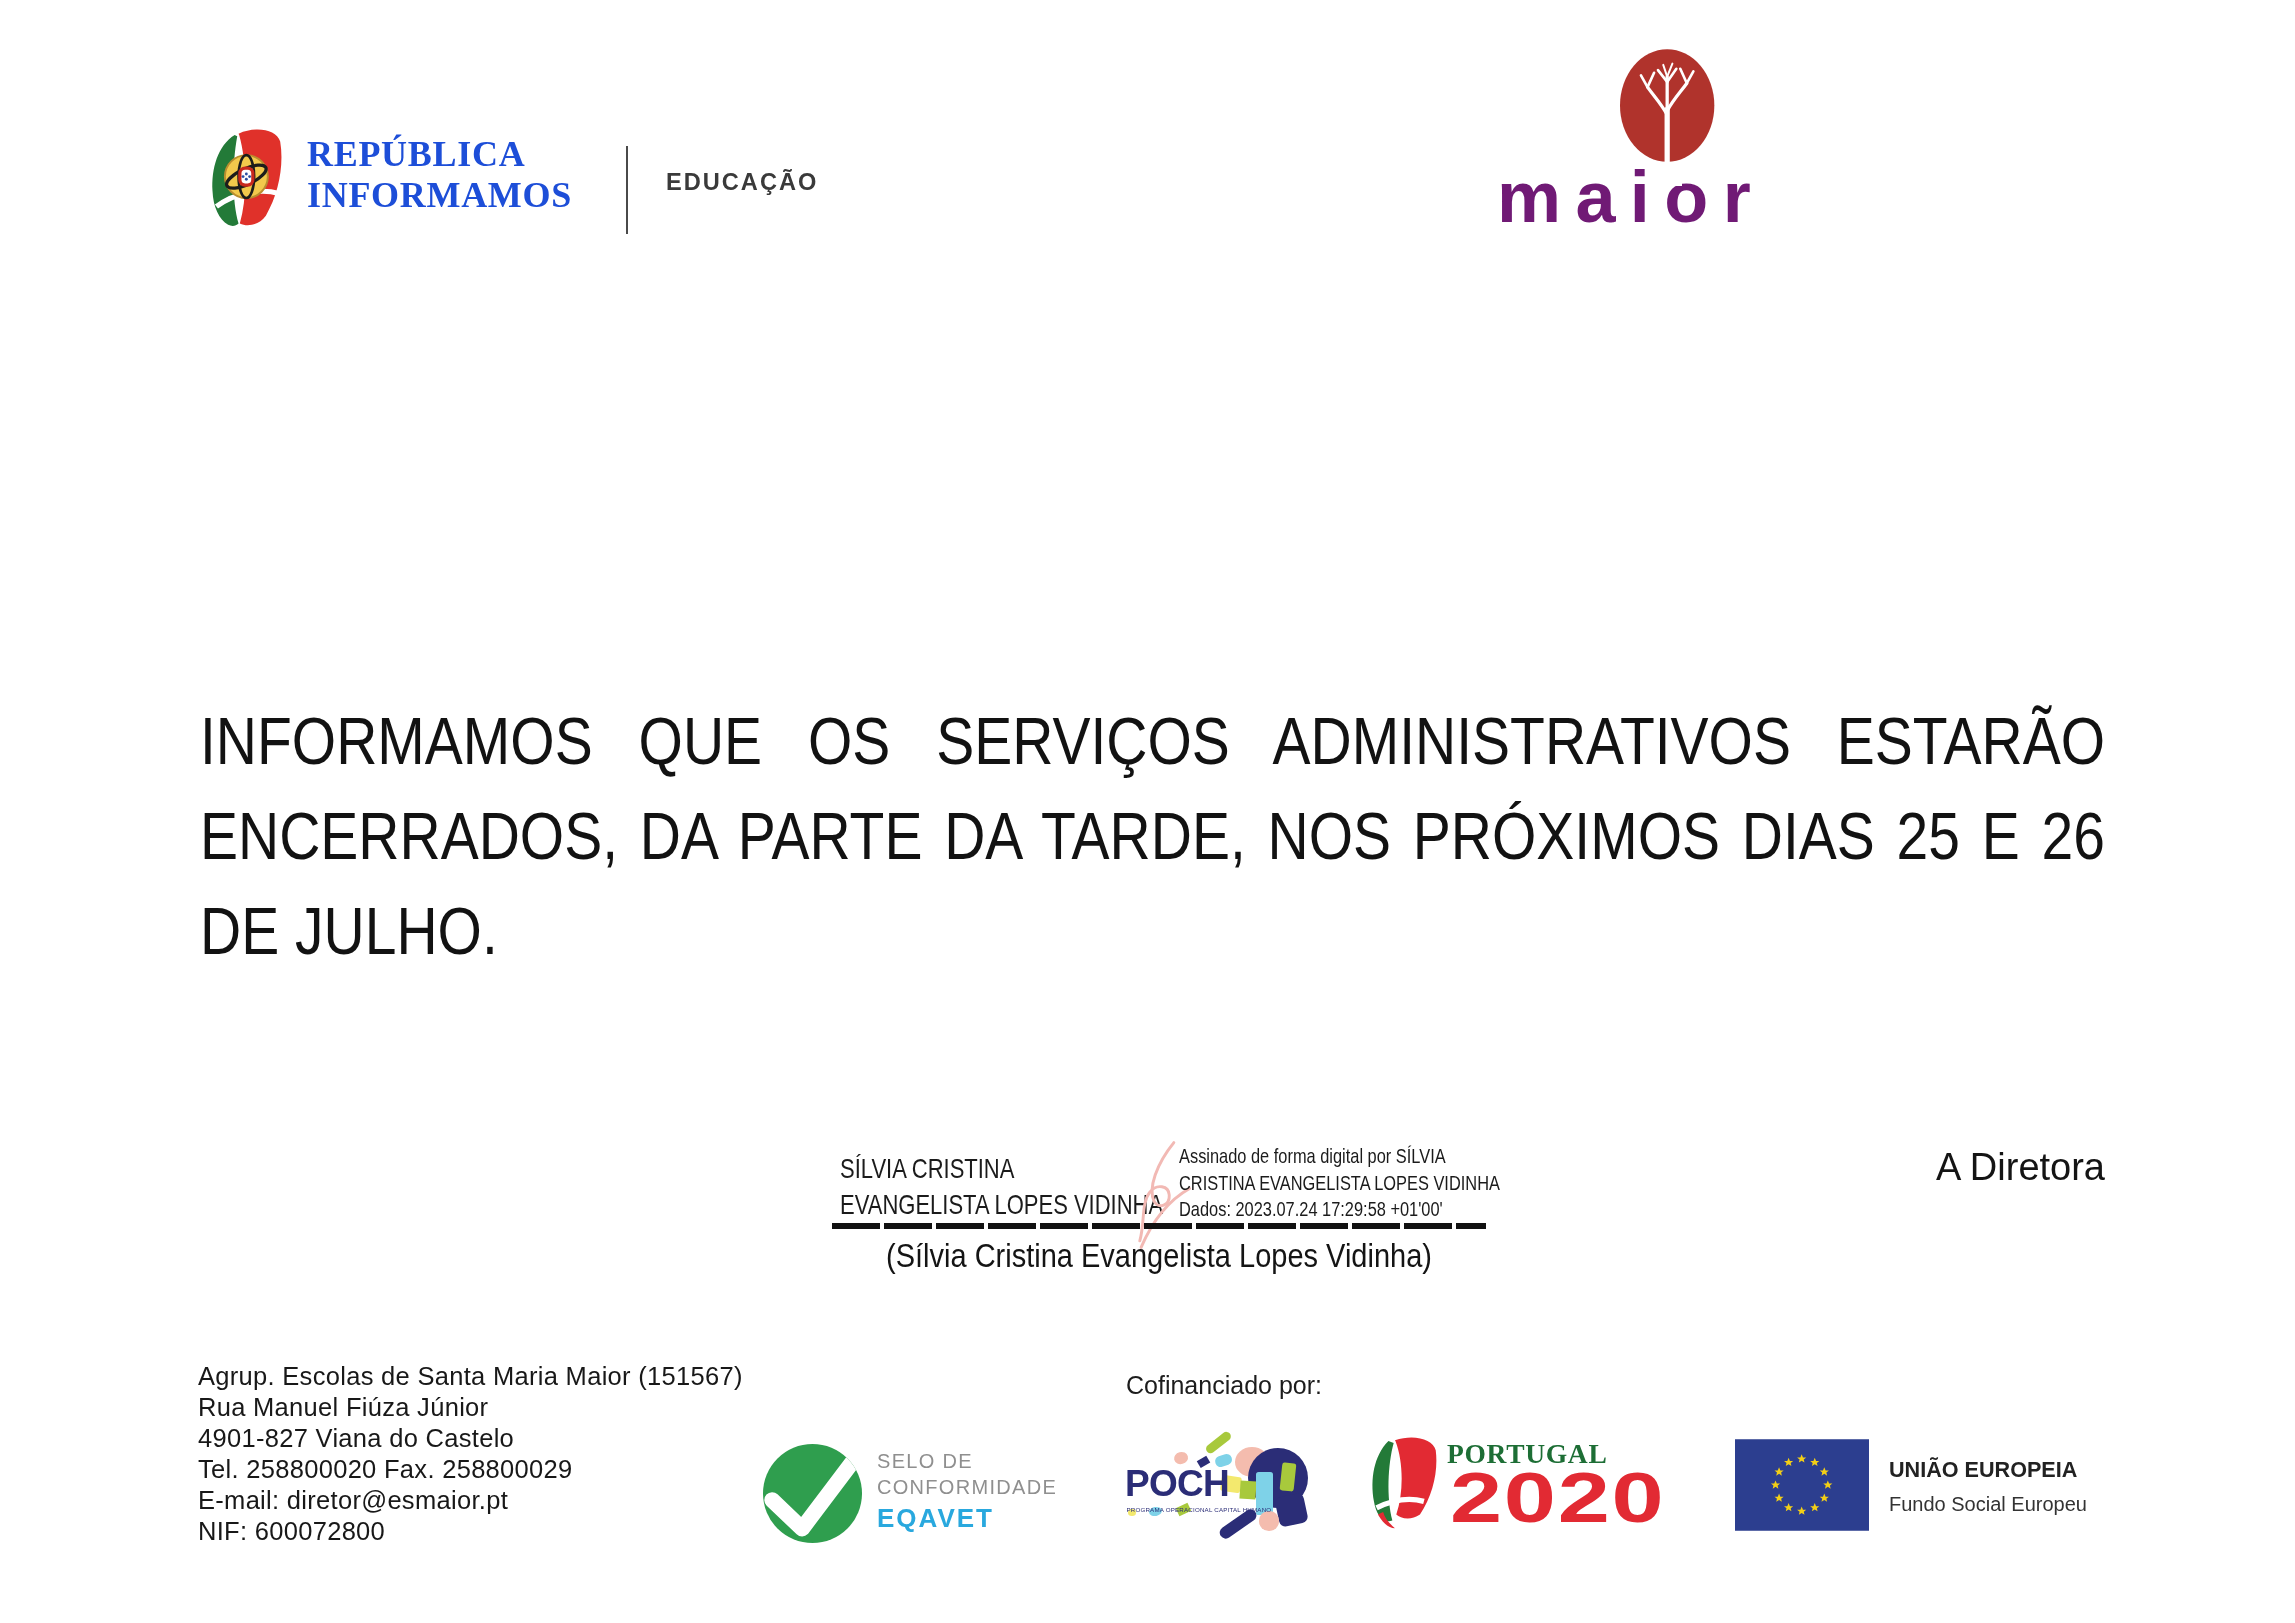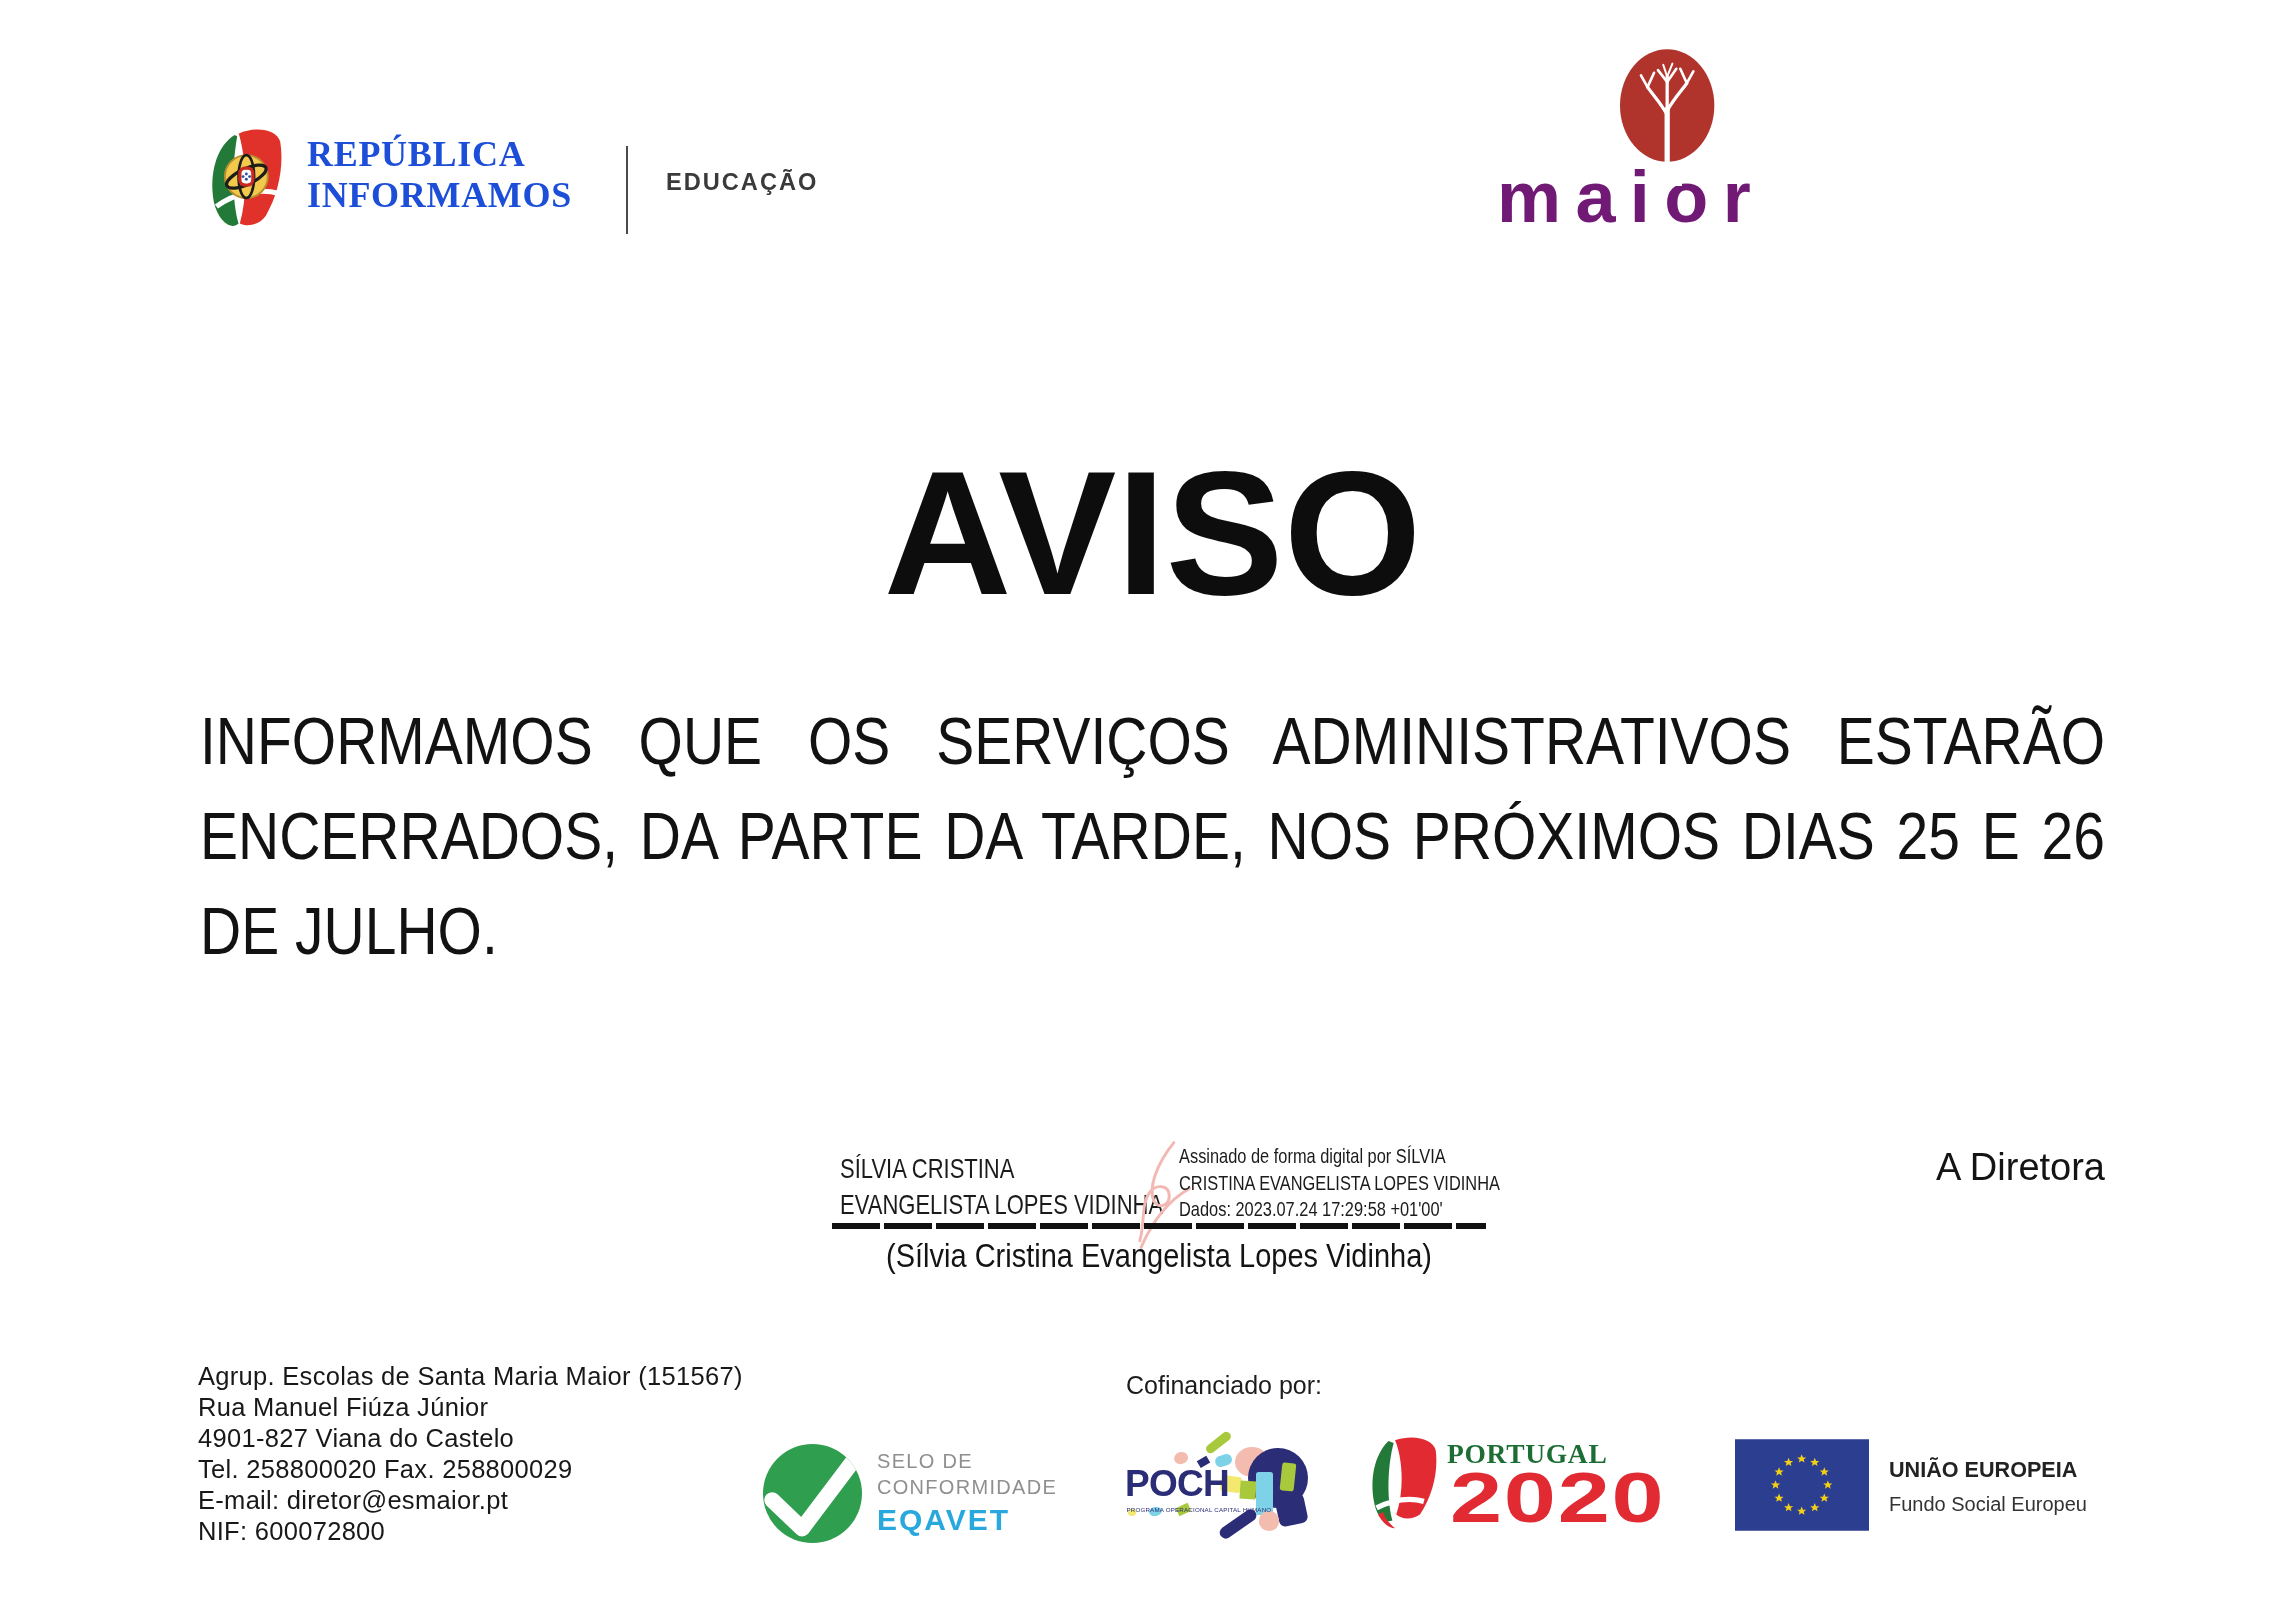--- a/index.html
+++ b/index.html
@@ -30,21 +30,21 @@
   
   .sig-name{font-size:22px;line-height:29px;color:#1b1b1b;transform:scaleY(1.25);transform-origin:left top;}
   .sig-note{font-size:16.4px;line-height:22px;color:#1b1b1b;transform:scaleY(1.2);transform-origin:left top;}
   .sig-rule{height:5.9px;background:repeating-linear-gradient(90deg,#111 0 48px,rgba(0,0,0,0) 48px 52px);}
   .sig-printed{font-size:29px;color:#141414;transform:scaleY(1.12);transform-origin:center top;text-align:center;}
 
   
   .addr{font-size:25.5px;line-height:31px;letter-spacing:0.3px;color:#181818;}
   .cofin{font-size:25px;color:#1c1c1c;}
   .eq-gray{font-size:20px;letter-spacing:1.3px;color:#8f8f8f;line-height:26px;}
-  .eq-blue{font-size:30px;font-weight:bold;letter-spacing:2px;color:#29a8de;}
+  .eq-blue{font-size:26px;font-weight:bold;letter-spacing:2px;color:#29a8de;}
   .poch-word{font-size:37px;font-weight:bold;letter-spacing:-0.7px;color:#2b2d77;}
   .poch-sub{font-size:6.2px;letter-spacing:0.2px;color:#2b2d77;white-space:nowrap;}
   .s{position:absolute;}
   .pt-word{font-family:"Liberation Serif","DejaVu Serif",serif;font-weight:bold;
            font-size:27.5px;letter-spacing:0.7px;color:#1d6e35;}
   .pt-year{font-size:71px;line-height:65px;font-weight:bold;color:#e22a33;letter-spacing:1.3px;
            transform:scaleX(1.32);transform-origin:left center;}
   .eu-bold{font-size:21.6px;font-weight:bold;color:#222;}
   .eu-sub{font-size:20px;color:#333;}
 </style>
@@ -90,23 +90,20 @@
         <path d="M102,52 L112,34" stroke-width="4"></path>
         <path d="M102,52 L92,30" stroke-width="4"></path>
         <path d="M72,50 L58,32" stroke-width="4"></path>
         <path d="M72,50 L86,30" stroke-width="4"></path>
         <path d="M72,42 L66,24" stroke-width="3"></path>
         <path d="M72,42 L80,22" stroke-width="3"></path>
       </g>
     </svg>
   </div>
 
-  <div class="abs title-wrap">
-    <span class="title">AVISO</span>
-  </div>
 
   <div class="abs para">
     <div class="pline just">INFORMAMOS QUE OS SERVIÇOS ADMINISTRATIVOS ESTARÃO</div>
     <div class="pline just">ENCERRADOS, DA PARTE DA TARDE, NOS PRÓXIMOS DIAS 25 E 26</div>
     <div class="pline">DE JULHO.</div>
   </div>
 
   <div class="abs" style="left:200px;top:1146px;width:1905px;text-align:right;">
     <span class="diretora">A Diretora</span>
   </div>

